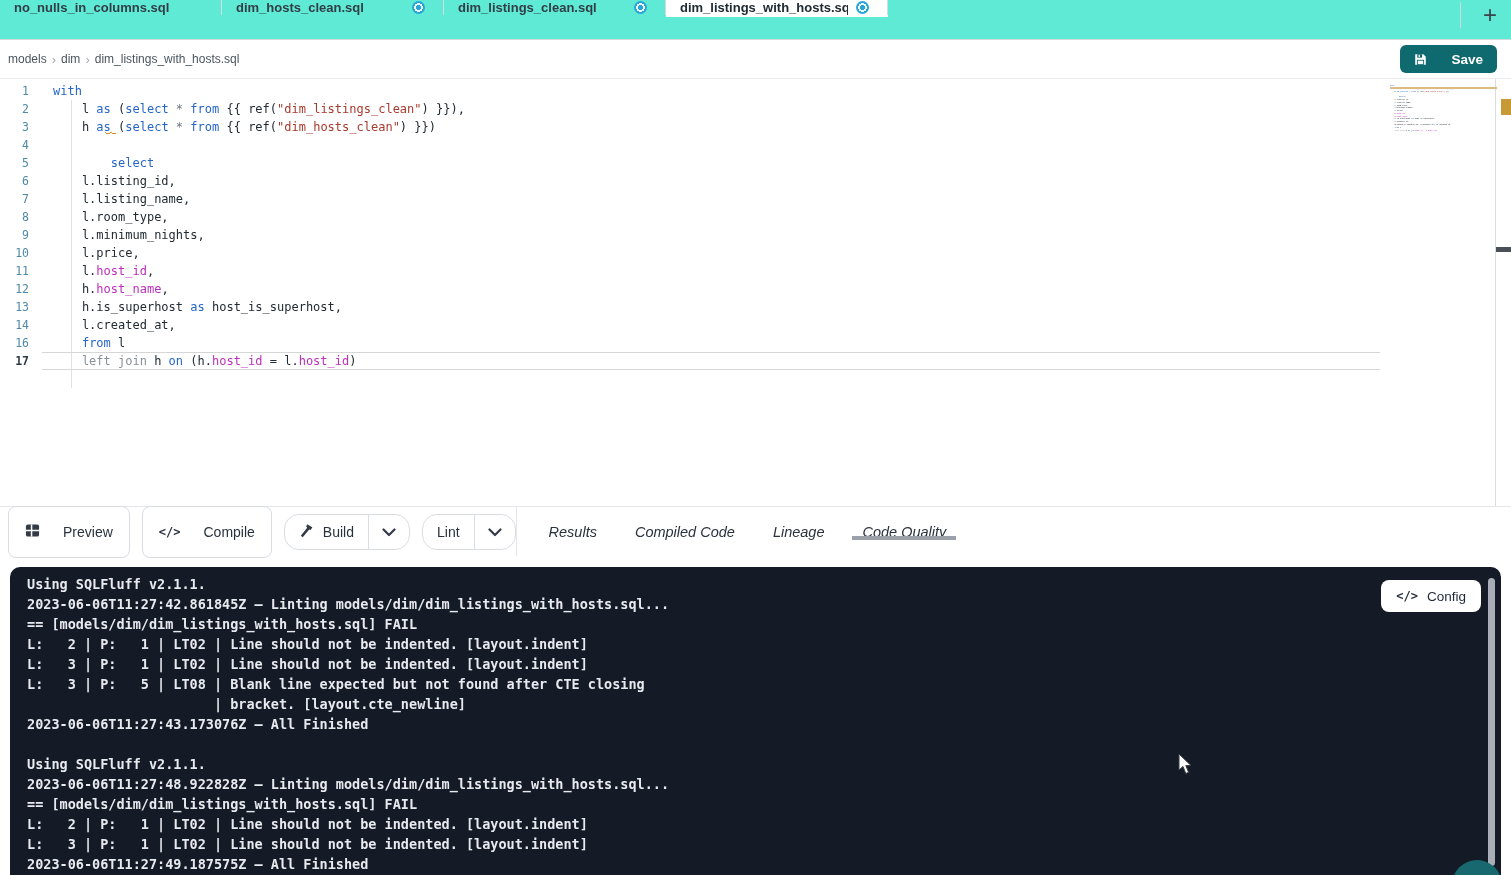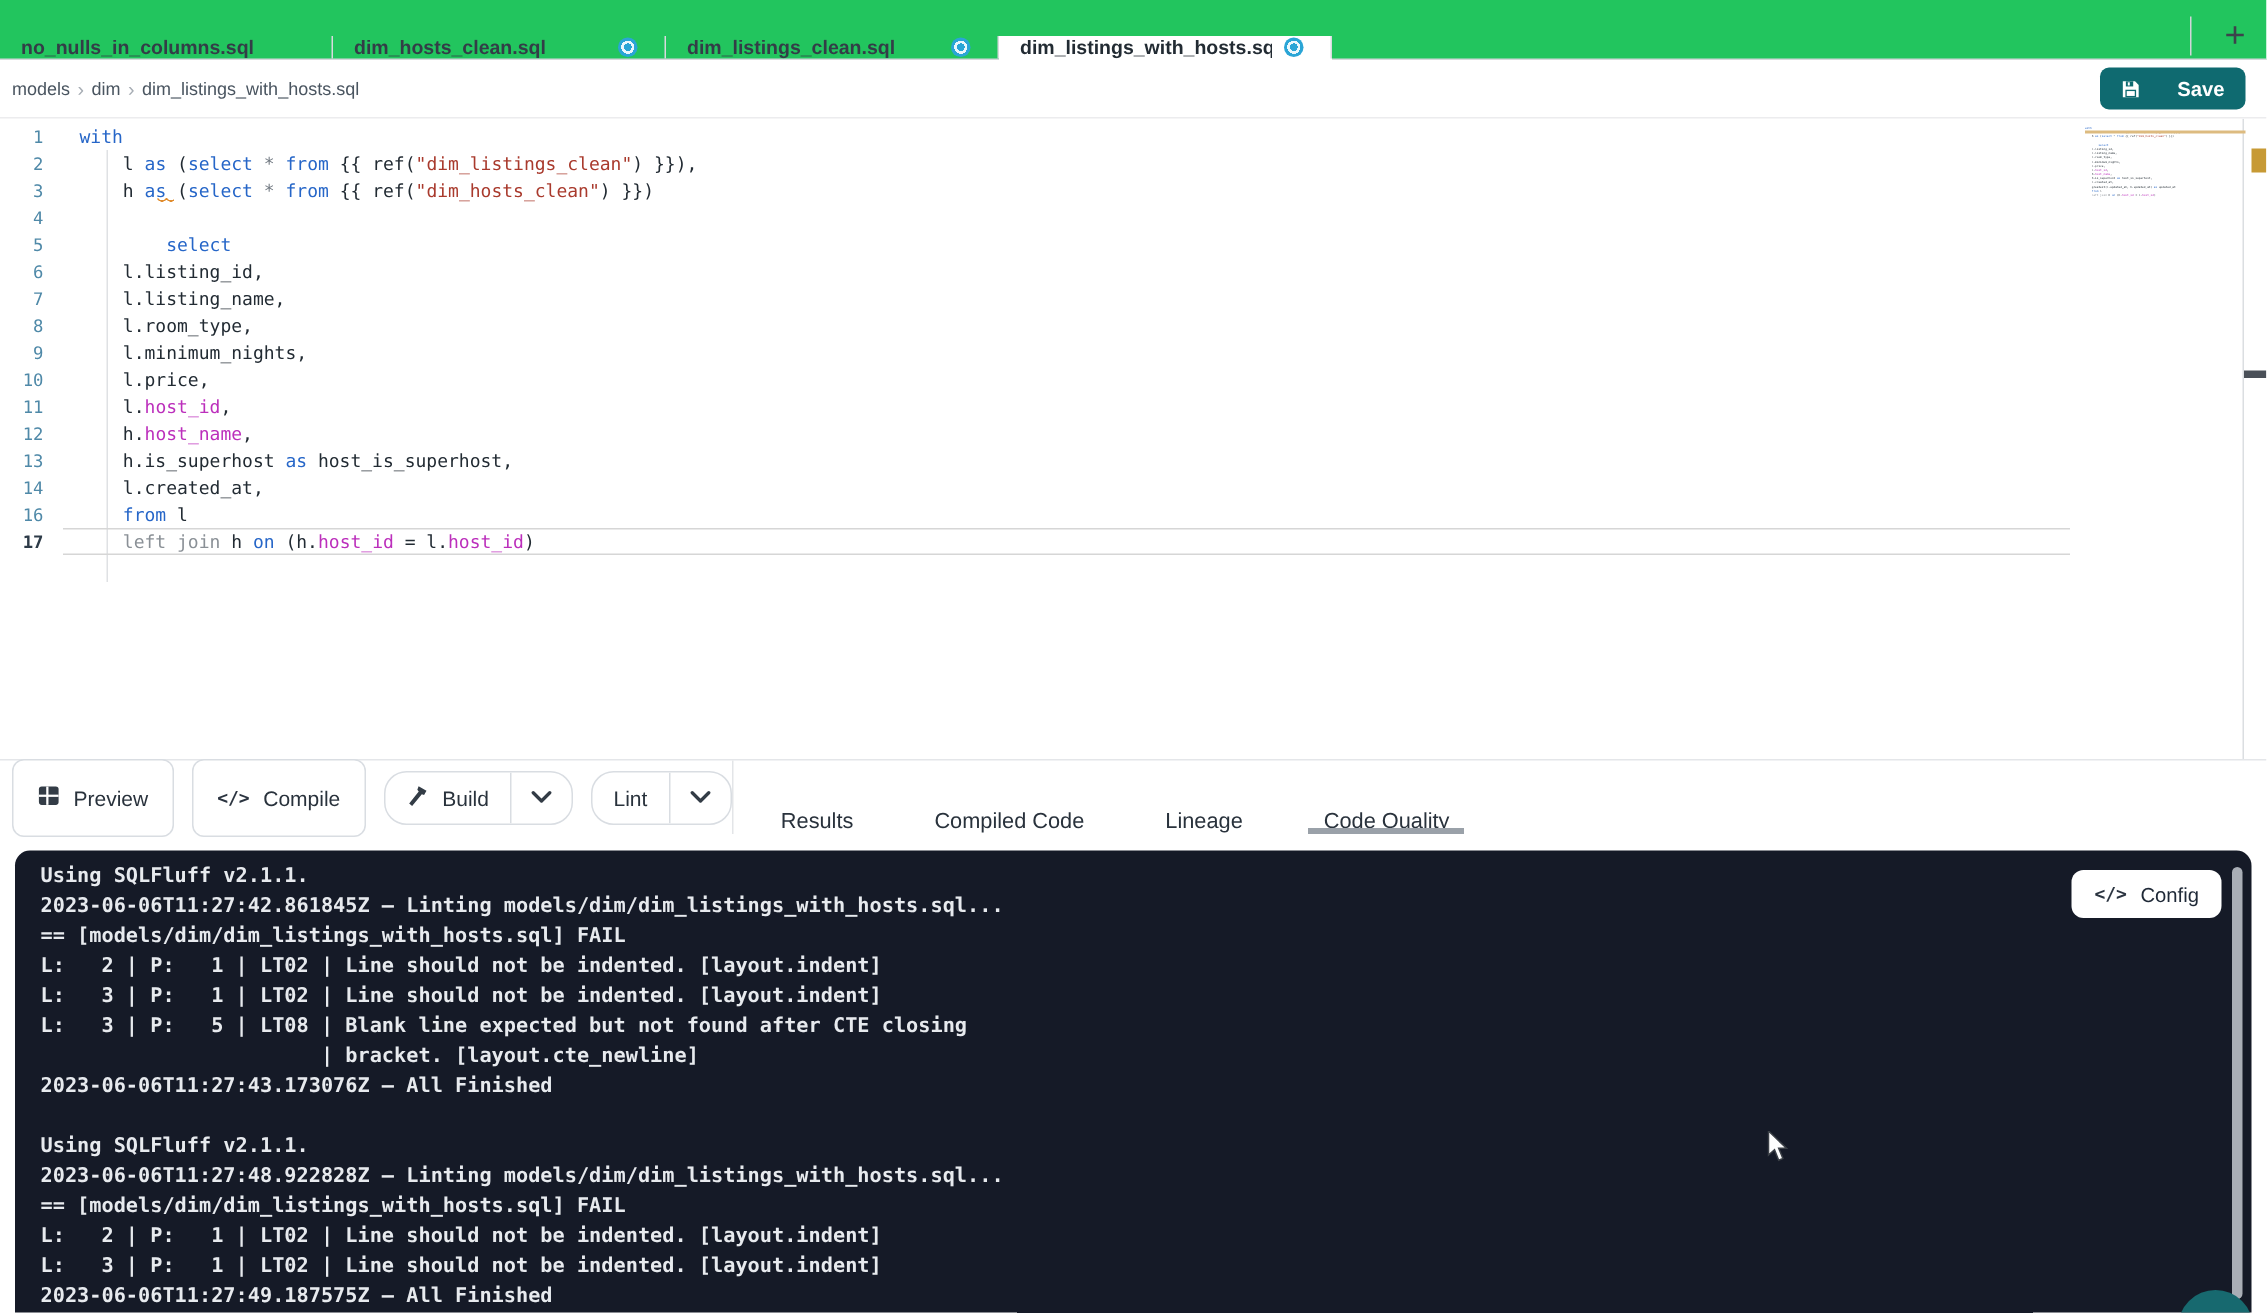--- a/index.html
+++ b/index.html
@@ -1,21 +1,21 @@
 <!DOCTYPE html>
 <html><head>
 <meta charset="utf-8">
 <style>
   * { box-sizing: border-box; margin: 0; padding: 0; }
   html,body { width:1511px; height:875px; overflow:hidden; background:#fff;
     font-family:"Liberation Sans", sans-serif; position:relative; }
 
   
-  .tabbar { height:40px; background:#22c55e; border-bottom:1px solid #d5d8db;
-    display:flex; align-items:flex-end; position:relative; }
+  .tabbar { height:40px; background:#5eead4; border-bottom:1px solid #d5d8db;
+    display:flex; align-items:flex-start; position:relative; }
   .tabs-container { display:flex; }
   .tab { width:222px; display:flex; align-items:center; justify-content:space-between;
     padding:0 18px 0 14px; border-right:1px solid #d8dadd; cursor:pointer; }
   .tab-label { font-size:13px; font-weight:700; color:#333d47; white-space:nowrap;
     overflow:hidden; }
   .tab.active { background:#fff; box-shadow:0 2px 0 #fff; z-index:2; }
   .tab.active .tab-label { color:#222b33; }
   .tab-dot { width:13px; height:13px; border-radius:50%; flex:0 0 auto; margin-left:8px;
     background:radial-gradient(circle, #2aa5d6 0 2.6px, #eaf7fc 2.6px 4.4px, #2aa5d6 4.4px); }
   .tabbar-right { margin-left:auto; display:flex; align-items:center; }
@@ -61,30 +61,30 @@
     font-family:"DejaVu Sans Mono", monospace; }
   .mm-warn-line { position:absolute; left:1390px; top:8px; width:107px; height:2px; background:#ddbb80; }
   .ruler-marker-warn { position:absolute; left:1501px; top:20px; width:10px; height:16px; background:#c79a35; }
   .ruler-marker-pos { position:absolute; left:1496px; top:168px; width:15px; height:5px; background:#4a5058; }
 
   
   .toolbar { height:50px; background:#fff; border-top:1px solid #e4e6e9; display:flex; align-items:stretch; }
   .toolbar-buttons { display:flex; align-items:center; gap:12px; padding-left:8px;
     flex:0 0 465px; border-right:1px solid #e3e5e8; }
   .tb-btn { height:52px; background:#fff; border:1px solid #d9dde2; border-radius:8px;
-    display:flex; align-items:center; padding:0 16px; gap:9px; font-size:14px; color:#29323c;
+    display:flex; align-items:center; padding:0 16px; gap:23px; font-size:14px; color:#29323c;
     cursor:pointer; font-family:"Liberation Sans", sans-serif; }
   .tb-split { height:36px; display:flex; align-items:stretch; border:1px solid #d9dde2;
     border-radius:15px; background:#fff; overflow:hidden; }
   .tb-split .main { display:flex; align-items:center; gap:9px; padding:0 14px;
     font-size:14px; color:#29323c; cursor:pointer; }
   .tb-split .caret { display:flex; align-items:center; padding:0 13px;
     border-left:1px solid #d9dde2; cursor:pointer; }
   .code-glyph { font-family:"DejaVu Sans Mono", monospace; font-size:12px; font-weight:700; color:#2b3440; }
-  .panel-tabs { display:flex; align-items:flex-end; gap:54px; padding-left:32px; }
+  .panel-tabs { display:flex; align-items:center; gap:38px; padding-left:32px;font-style:italic; }
   .panel-tab { display:flex; align-items:center; font-size:14.5px; color:#29323c;
     position:relative; cursor:pointer; white-space:nowrap; }
   .panel-tab.active::after { content:""; position:absolute; left:-10px; right:-10px;
     bottom:0; height:4px; background:#9aa1a9; }
 
   
   .terminal-wrap { height:319px; background:#fff; padding:11px 10px 0 10px; }
   .terminal { position:relative; height:320px; background:#151a27; border-radius:10px; overflow:hidden; }
   .terminal pre { margin:0; padding:7px 0 0 17px; font-family:"DejaVu Sans Mono", monospace;
     font-size:13.5px; line-height:20px; font-weight:700; color:#e7eaee; white-space:pre; }

